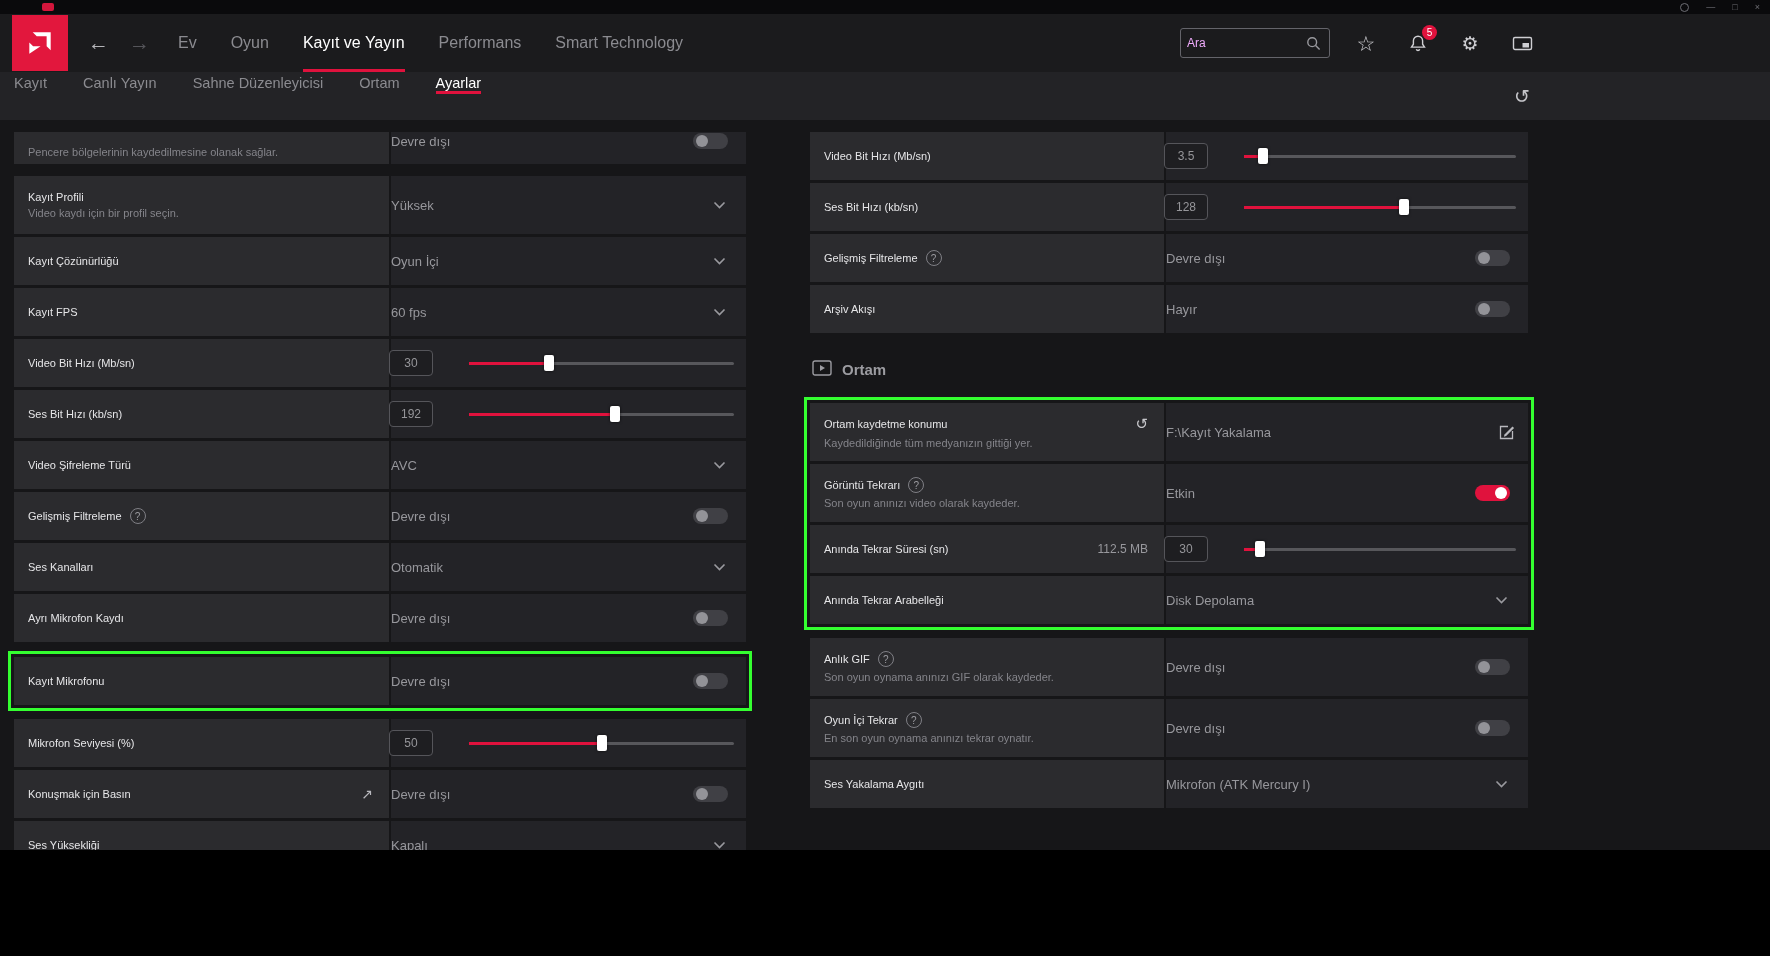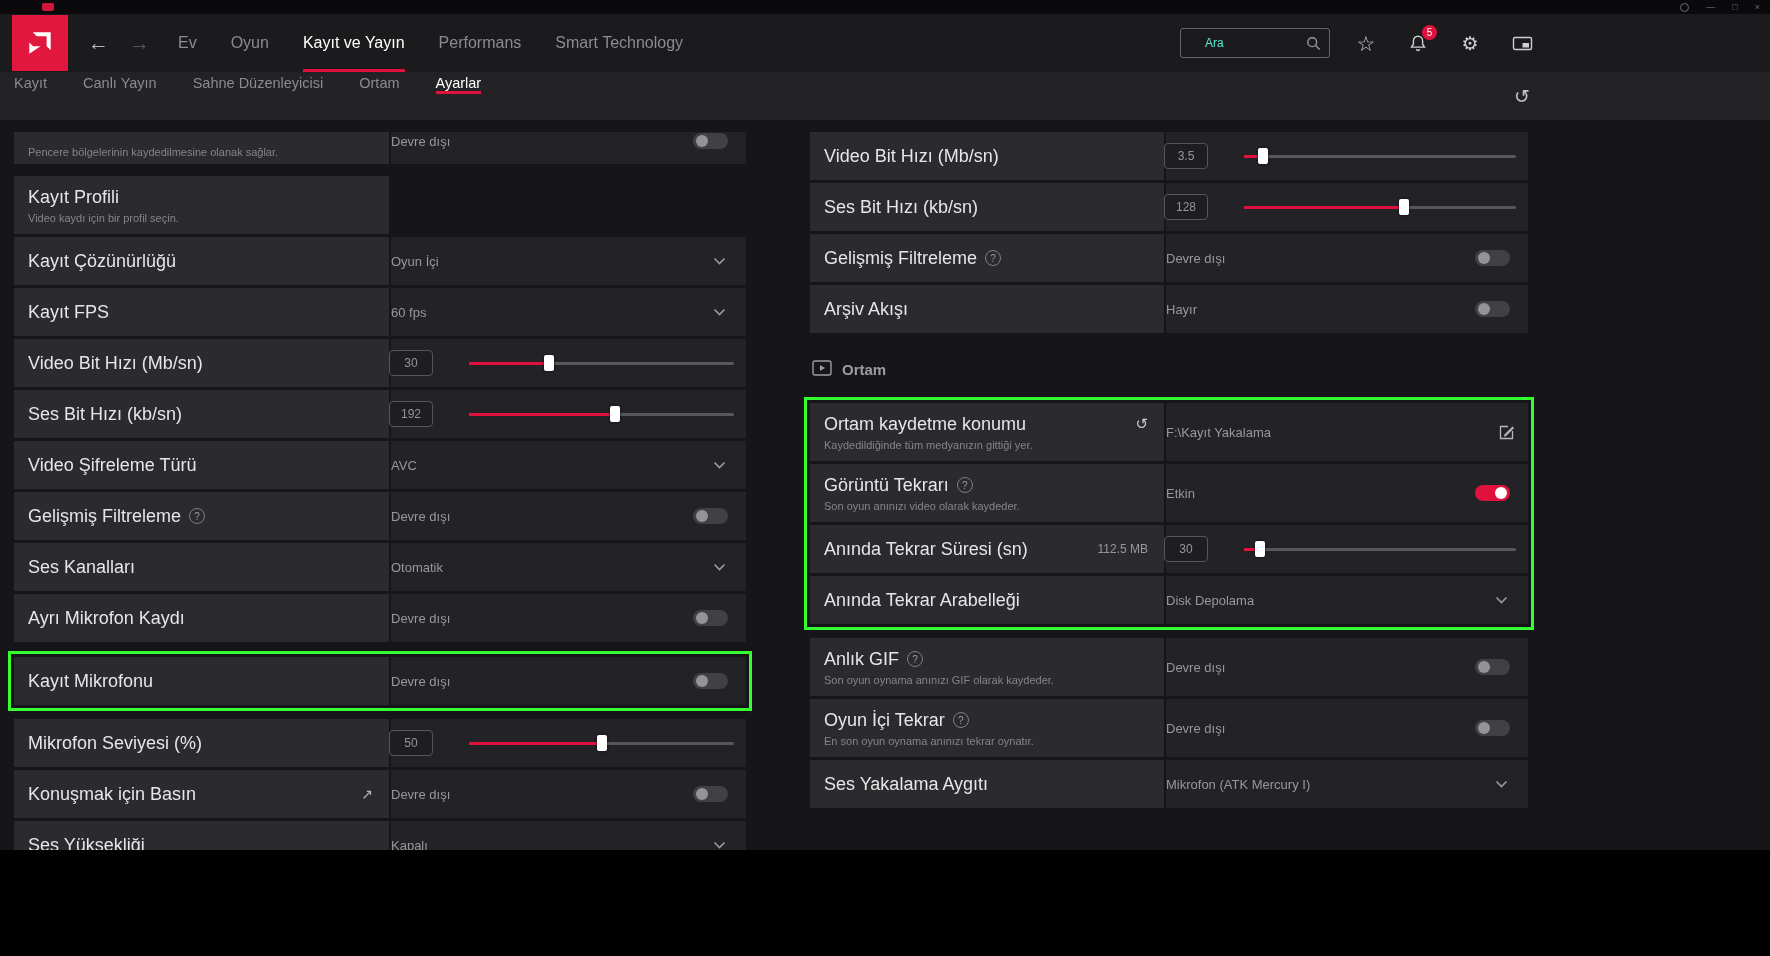--- a/index.html
+++ b/index.html
@@ -30,21 +30,21 @@
   
   .navbar{height:58px;background:#1b1b1d;display:flex;align-items:stretch}
   .logo{width:56px;height:56px;margin:1px 0 0 12px;background:#e2173d;display:flex;align-items:center;justify-content:center;flex:none;cursor:pointer}
   .nav-arrow{display:flex;align-items:center;font-size:21px;margin-left:20px;color:#b4b4b8;cursor:pointer}
   .nav-arrow.disabled{color:#55555a}
   .nav-items{display:flex;margin-left:28px}
   .nav-item{display:flex;align-items:center;margin-right:34px;color:#8b8b90;font-size:16px;border-bottom:3px solid transparent;padding-top:3px;cursor:pointer;white-space:nowrap}
   .nav-item.active{color:#fff;font-weight:400;border-bottom-color:var(--accent)}
   .nav-right{margin-left:auto;display:flex;align-items:center;gap:28px;margin-right:236px}
   .searchbox{width:150px;height:30px;border:1px solid #64646a;border-radius:3px;display:flex;align-items:center;cursor:text;margin-right:-4px}
-  .search-ph{color:#5eead4;font-size:12px;margin-left:24px}
+  .search-ph{color:#f0abfc;font-size:12px;margin-left:6px}
   .searchbox svg{margin-left:auto;margin-right:8px}
   .icon-btn{position:relative;display:flex;align-items:center;justify-content:center;width:24px;height:24px;cursor:pointer;color:#cfcfd3}
   .glyph-star{font-size:21px;line-height:1}
   .glyph-gear{font-size:19px;line-height:1}
   .badge{position:absolute;top:-6px;right:-7px;min-width:15px;height:15px;border-radius:8px;background:var(--accent);color:#fff;font-size:10px;display:flex;align-items:center;justify-content:center;padding:0 3px}
 
   
   .subnav{height:48px;background:#232326;display:flex;align-items:flex-start;padding-left:14px}
   .sub-item{display:flex;align-items:center;margin-right:36px;color:#8b8b90;font-size:14.5px;border-bottom:3px solid transparent;padding-top:3px;cursor:pointer;white-space:nowrap}
   .sub-item.active{color:#fff;font-weight:400;border-bottom-color:var(--accent)}
@@ -58,21 +58,21 @@
 
   .row{display:flex;height:48px;margin-bottom:3px;flex:none}
   .row.two-line{height:58px}
   .row.cut-top{height:32px;overflow:hidden;margin-bottom:12px}
   .cell{display:flex;align-items:center}
   .label-cell{background:var(--row-label-bg);padding:0 14px;flex-direction:column;justify-content:center;align-items:stretch;margin-right:2px}
   .col-left .label-cell{width:375px}
   .col-right .label-cell{width:354px}
   .value-cell{background:var(--row-value-bg);flex:1;}
   .label-line{display:flex;align-items:center;column-gap:8px;width:100%}
-  .label{color:var(--txt-label);font-size:18px;white-space:nowrap}
+  .label{color:var(--txt-label);font-size:11px;white-space:nowrap}
   .sublabel{color:var(--txt-sub);font-size:11px;margin-top:4px;white-space:nowrap}
   .cut-top .label-cell{justify-content:flex-end;padding-bottom:6px}
   .cut-top .value-cell>*{transform:translateY(-7px)}
   .right-slot{margin-left:auto;padding-right:2px}
   .mb-text{color:#98989d;font-size:12px}
   .reset-ic{color:#c6c6ca;font-size:15px;cursor:pointer}
   .ext-ic{color:#b9b9be;font-size:14px;cursor:pointer}
   .help{width:16px;height:16px;border:1px solid #7f7f85;border-radius:50%;color:#9b9ba0;font-size:10px;display:inline-flex;align-items:center;justify-content:center;flex:none;cursor:pointer}
 
   .value{color:var(--txt-value);font-size:13px;margin-right:auto;white-space:nowrap}
@@ -200,20 +200,28 @@
             </div>
           </div>
         </div>
         <div class="row two-line">
           <div class="cell label-cell">
             <div class="label-line">
               <span class="label">Kayıt Profili</span>
             </div>
             <div class="sublabel">Video kaydı için bir profil seçin.</div>
           </div>
+          <div class="cell value-cell">
+            <span class="value">Yüksek</span>
+            <span class="chev">
+              <svg width="13" height="9" viewBox="0 0 13 9" fill="none">
+                <path d="M1.5 1.5 L6.5 6.5 L11.5 1.5" stroke="#9a9a9f" stroke-width="1.6"></path>
+              </svg>
+            </span>
+          </div>
         </div>
         <div class="row">
           <div class="cell label-cell">
             <div class="label-line">
               <span class="label">Kayıt Çözünürlüğü</span>
             </div>
           </div>
           <div class="cell value-cell">
             <span class="value">Oyun İçi</span>
             <span class="chev">

